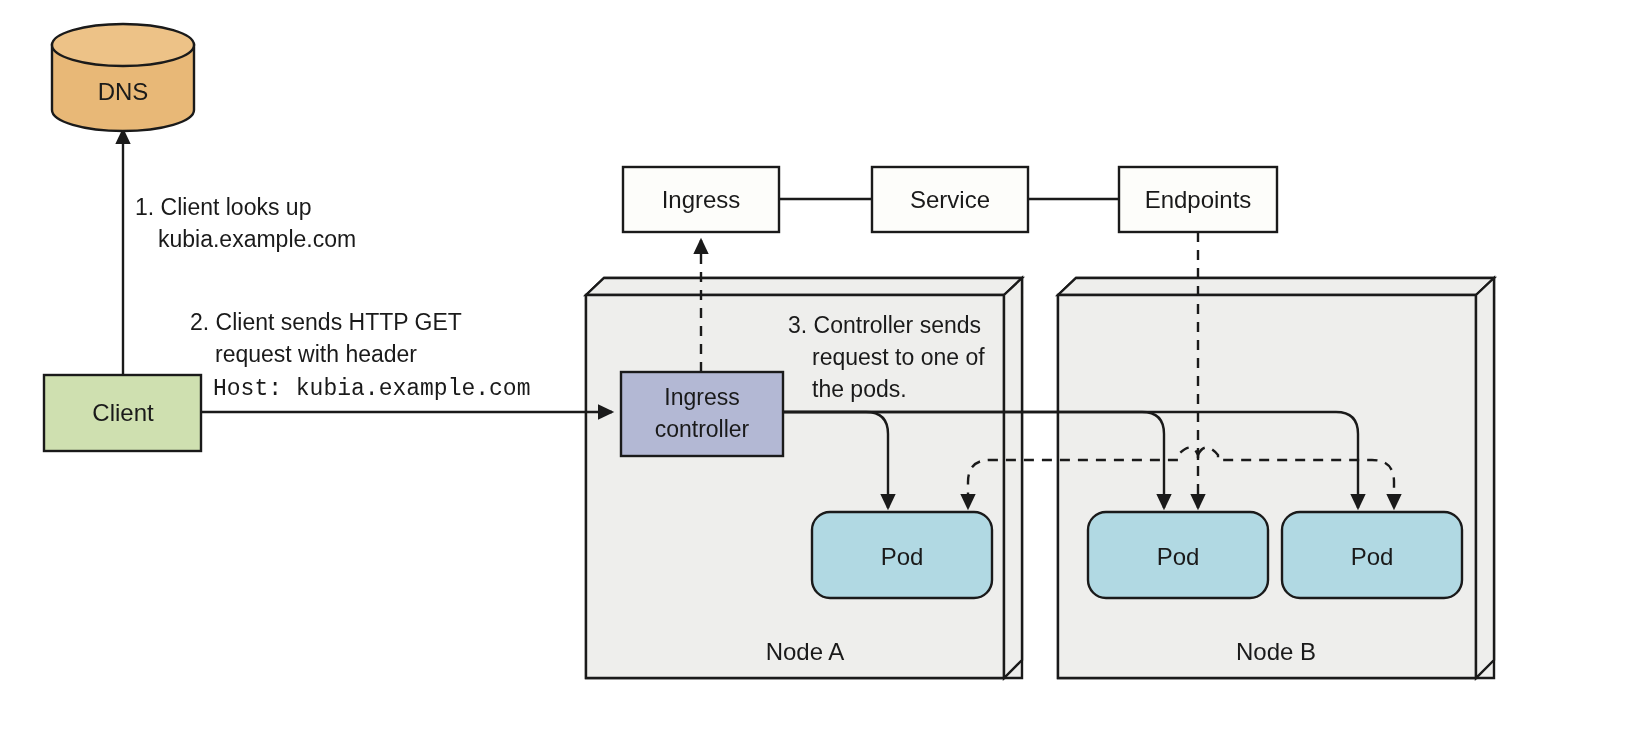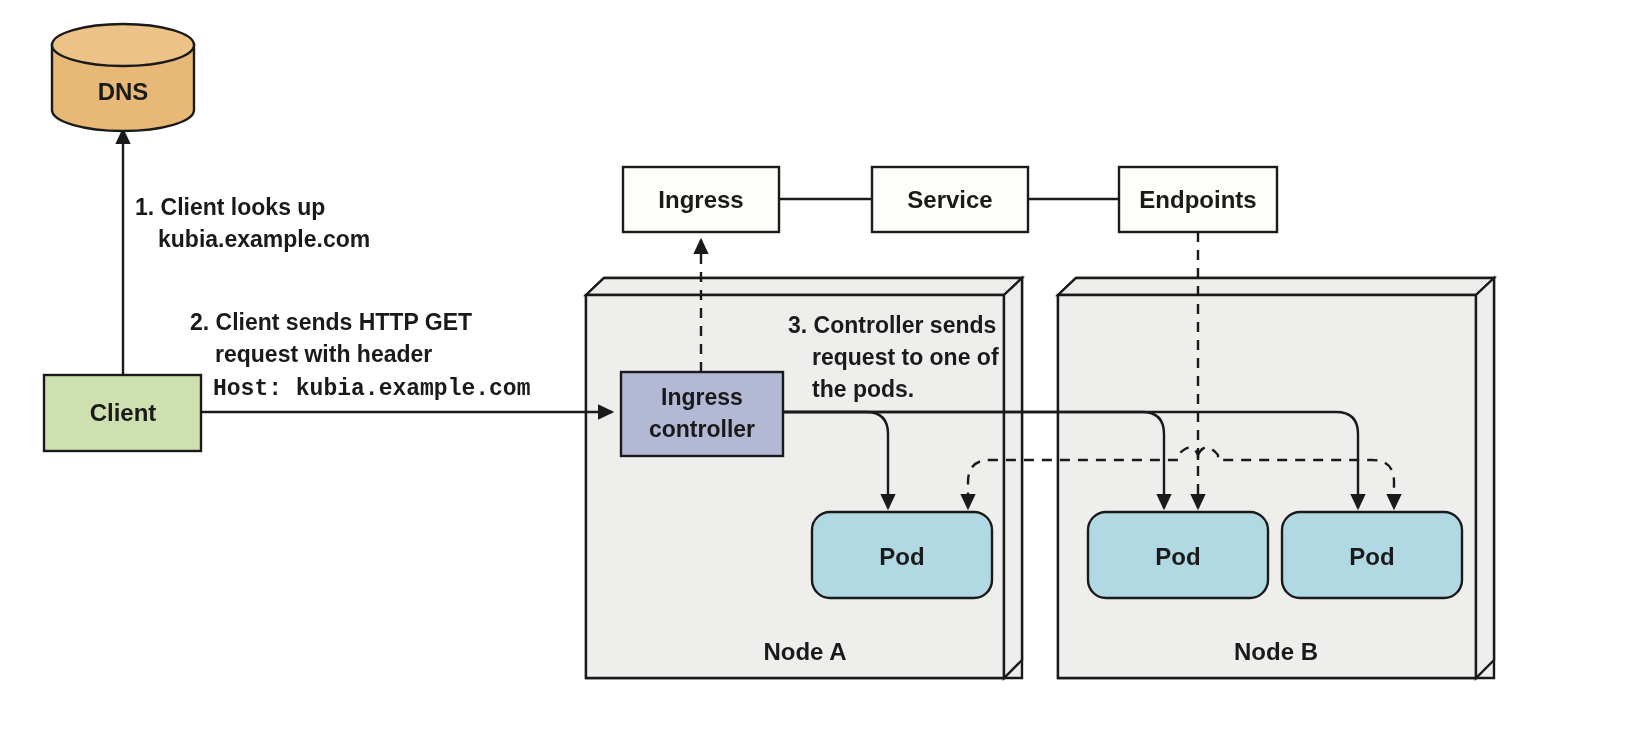--- a/index.html
+++ b/index.html
@@ -10,21 +10,20 @@
   body {
     width: 1646px;
     height: 752px;
     font-family: "Liberation Sans", sans-serif;
     overflow: hidden;
   }
   #diagram-root {
     position: relative;
     width: 1646px;
     height: 752px;
-    font-weight: bold;
   }
   svg.canvas {
     position: absolute;
     top: 0;
     left: 0;
     width: 1646px;
     height: 752px;
   }
   .node-label,
   .box-label,

